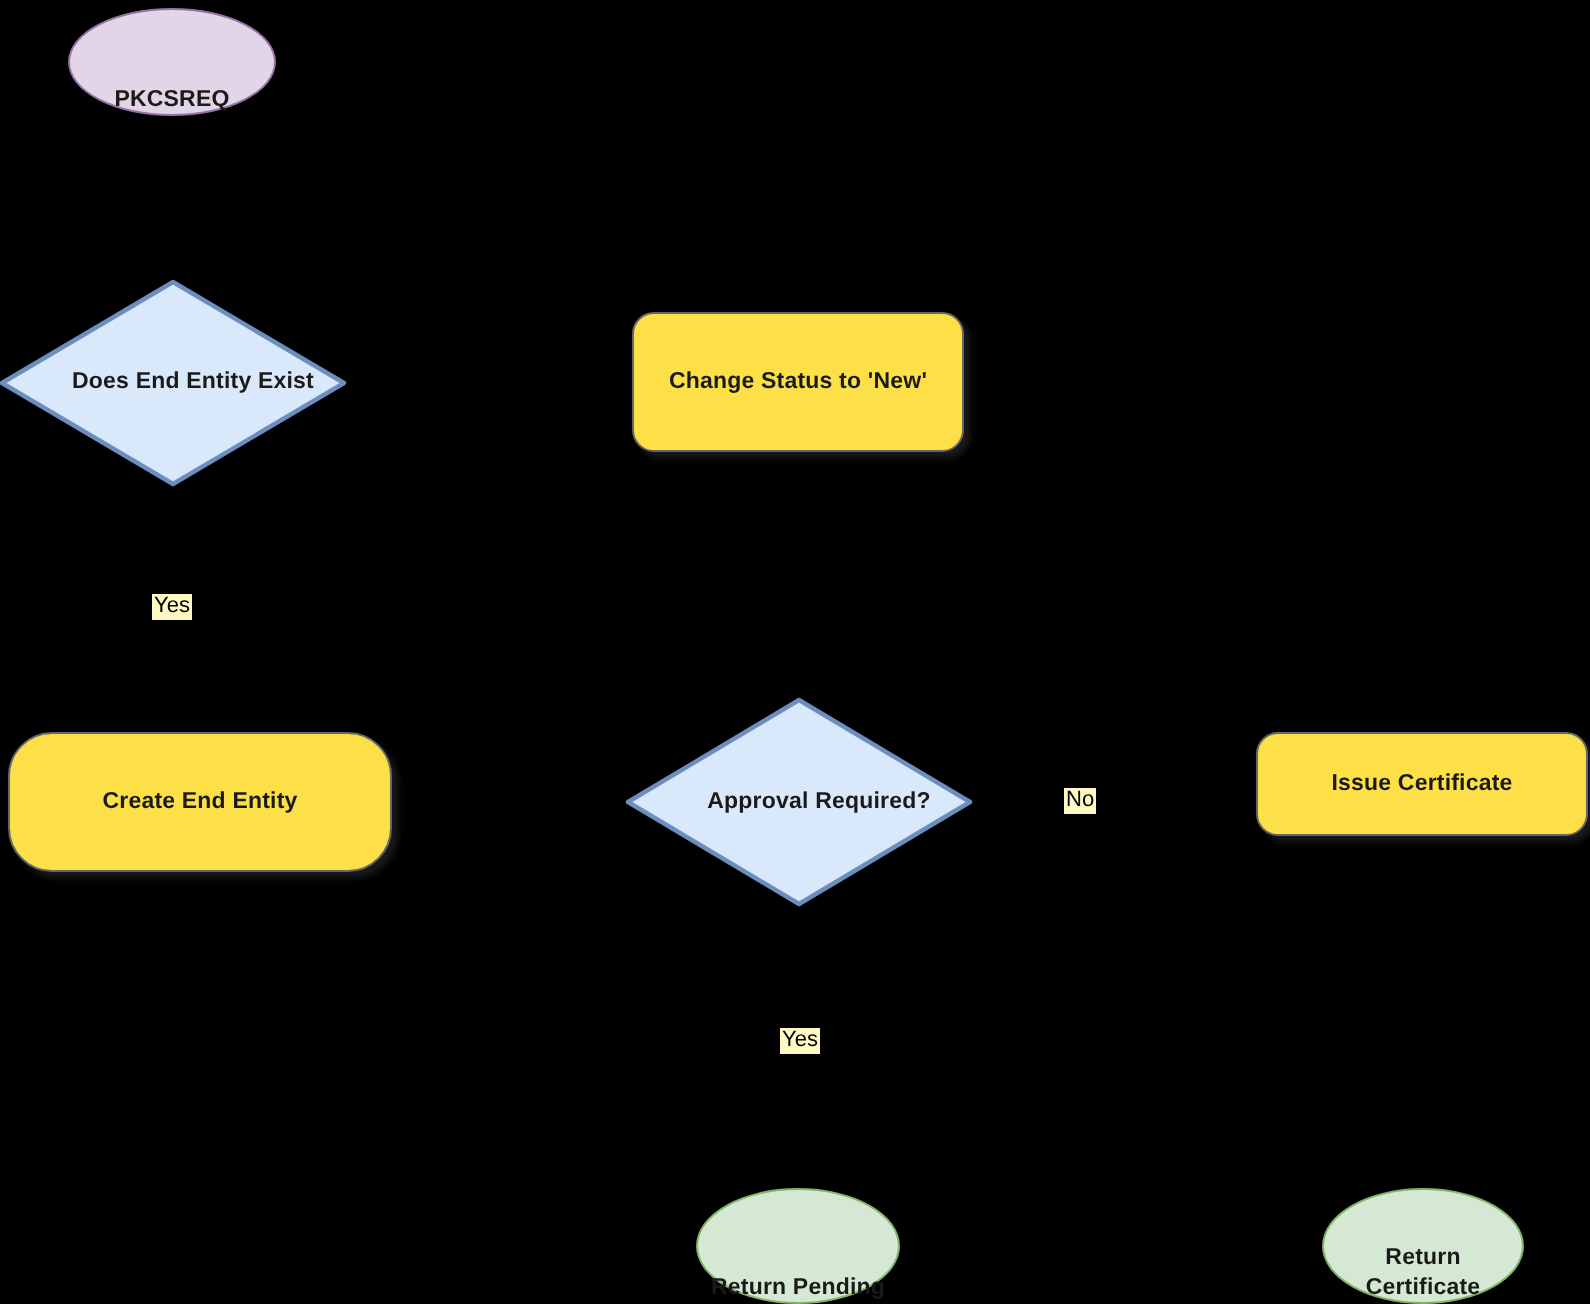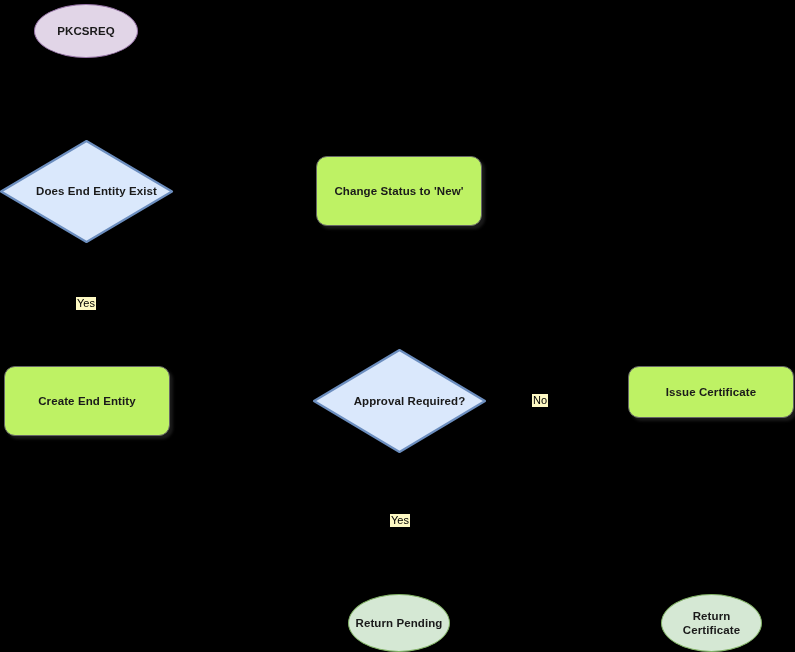--- a/index.html
+++ b/index.html
@@ -29,40 +29,40 @@
     text-align: center;
     white-space: pre-line;
     pointer-events: none;
     letter-spacing: 0.1px;
   }
 
   
   .node-ellipse {
     position: absolute;
     display: flex;
-    align-items: center;
+    align-items: flex-end;
     justify-content: center;
     box-sizing: border-box;
     border-radius: 50%;
   }
   .ellipse-start {
     background: #e1d5e7;
     border: 1.4px solid #9673a6;
   }
   .ellipse-end {
     background: #d5e8d4;
     border: 1.6px solid #82b366;
     border-radius: 50% / 50%;
   }
 
   
   .node-box {
     position: absolute;
     box-sizing: border-box;
-    background: #bef264;
+    background: #fde047;
     border: 1.4px solid #666666;
     border-radius: 11px;
     display: flex;
     align-items: center;
     justify-content: center;
     box-shadow: 3px 3px 3px rgba(255,255,255,0.10);
   }
 
   
   .node-diamond {
@@ -109,21 +109,21 @@
     </svg>
     <span class="node-label">Does End Entity Exist</span>
   </div>
 
   <div class="node-box" style="left:316px; top:156px; width:166px; height:70px;">
     <span class="node-label">Change Status to 'New'</span>
   </div>
 
   <div class="edge-label" style="left:76px; top:297px;">Yes</div>
 
-  <div class="node-box" style="left:4px; top:366px; width:166px; height:70px;">
+  <div class="node-box" style="left:4px; top:366px; width:192px; height:70px;border-radius:22px;">
     <span class="node-label">Create End Entity</span>
   </div>
 
   <div class="node-diamond" style="left:312px; top:348px; width:175px; height:106px;">
     <svg viewBox="0 0 175 106" preserveAspectRatio="none">
       <polygon points="87.5,2 173,53 87.5,104 2,53" fill="#dae8fc" stroke="#6c8ebf" stroke-width="2.2" stroke-linejoin="round"></polygon>
     </svg>
     <span class="node-label">Approval Required?</span>
   </div>
 

